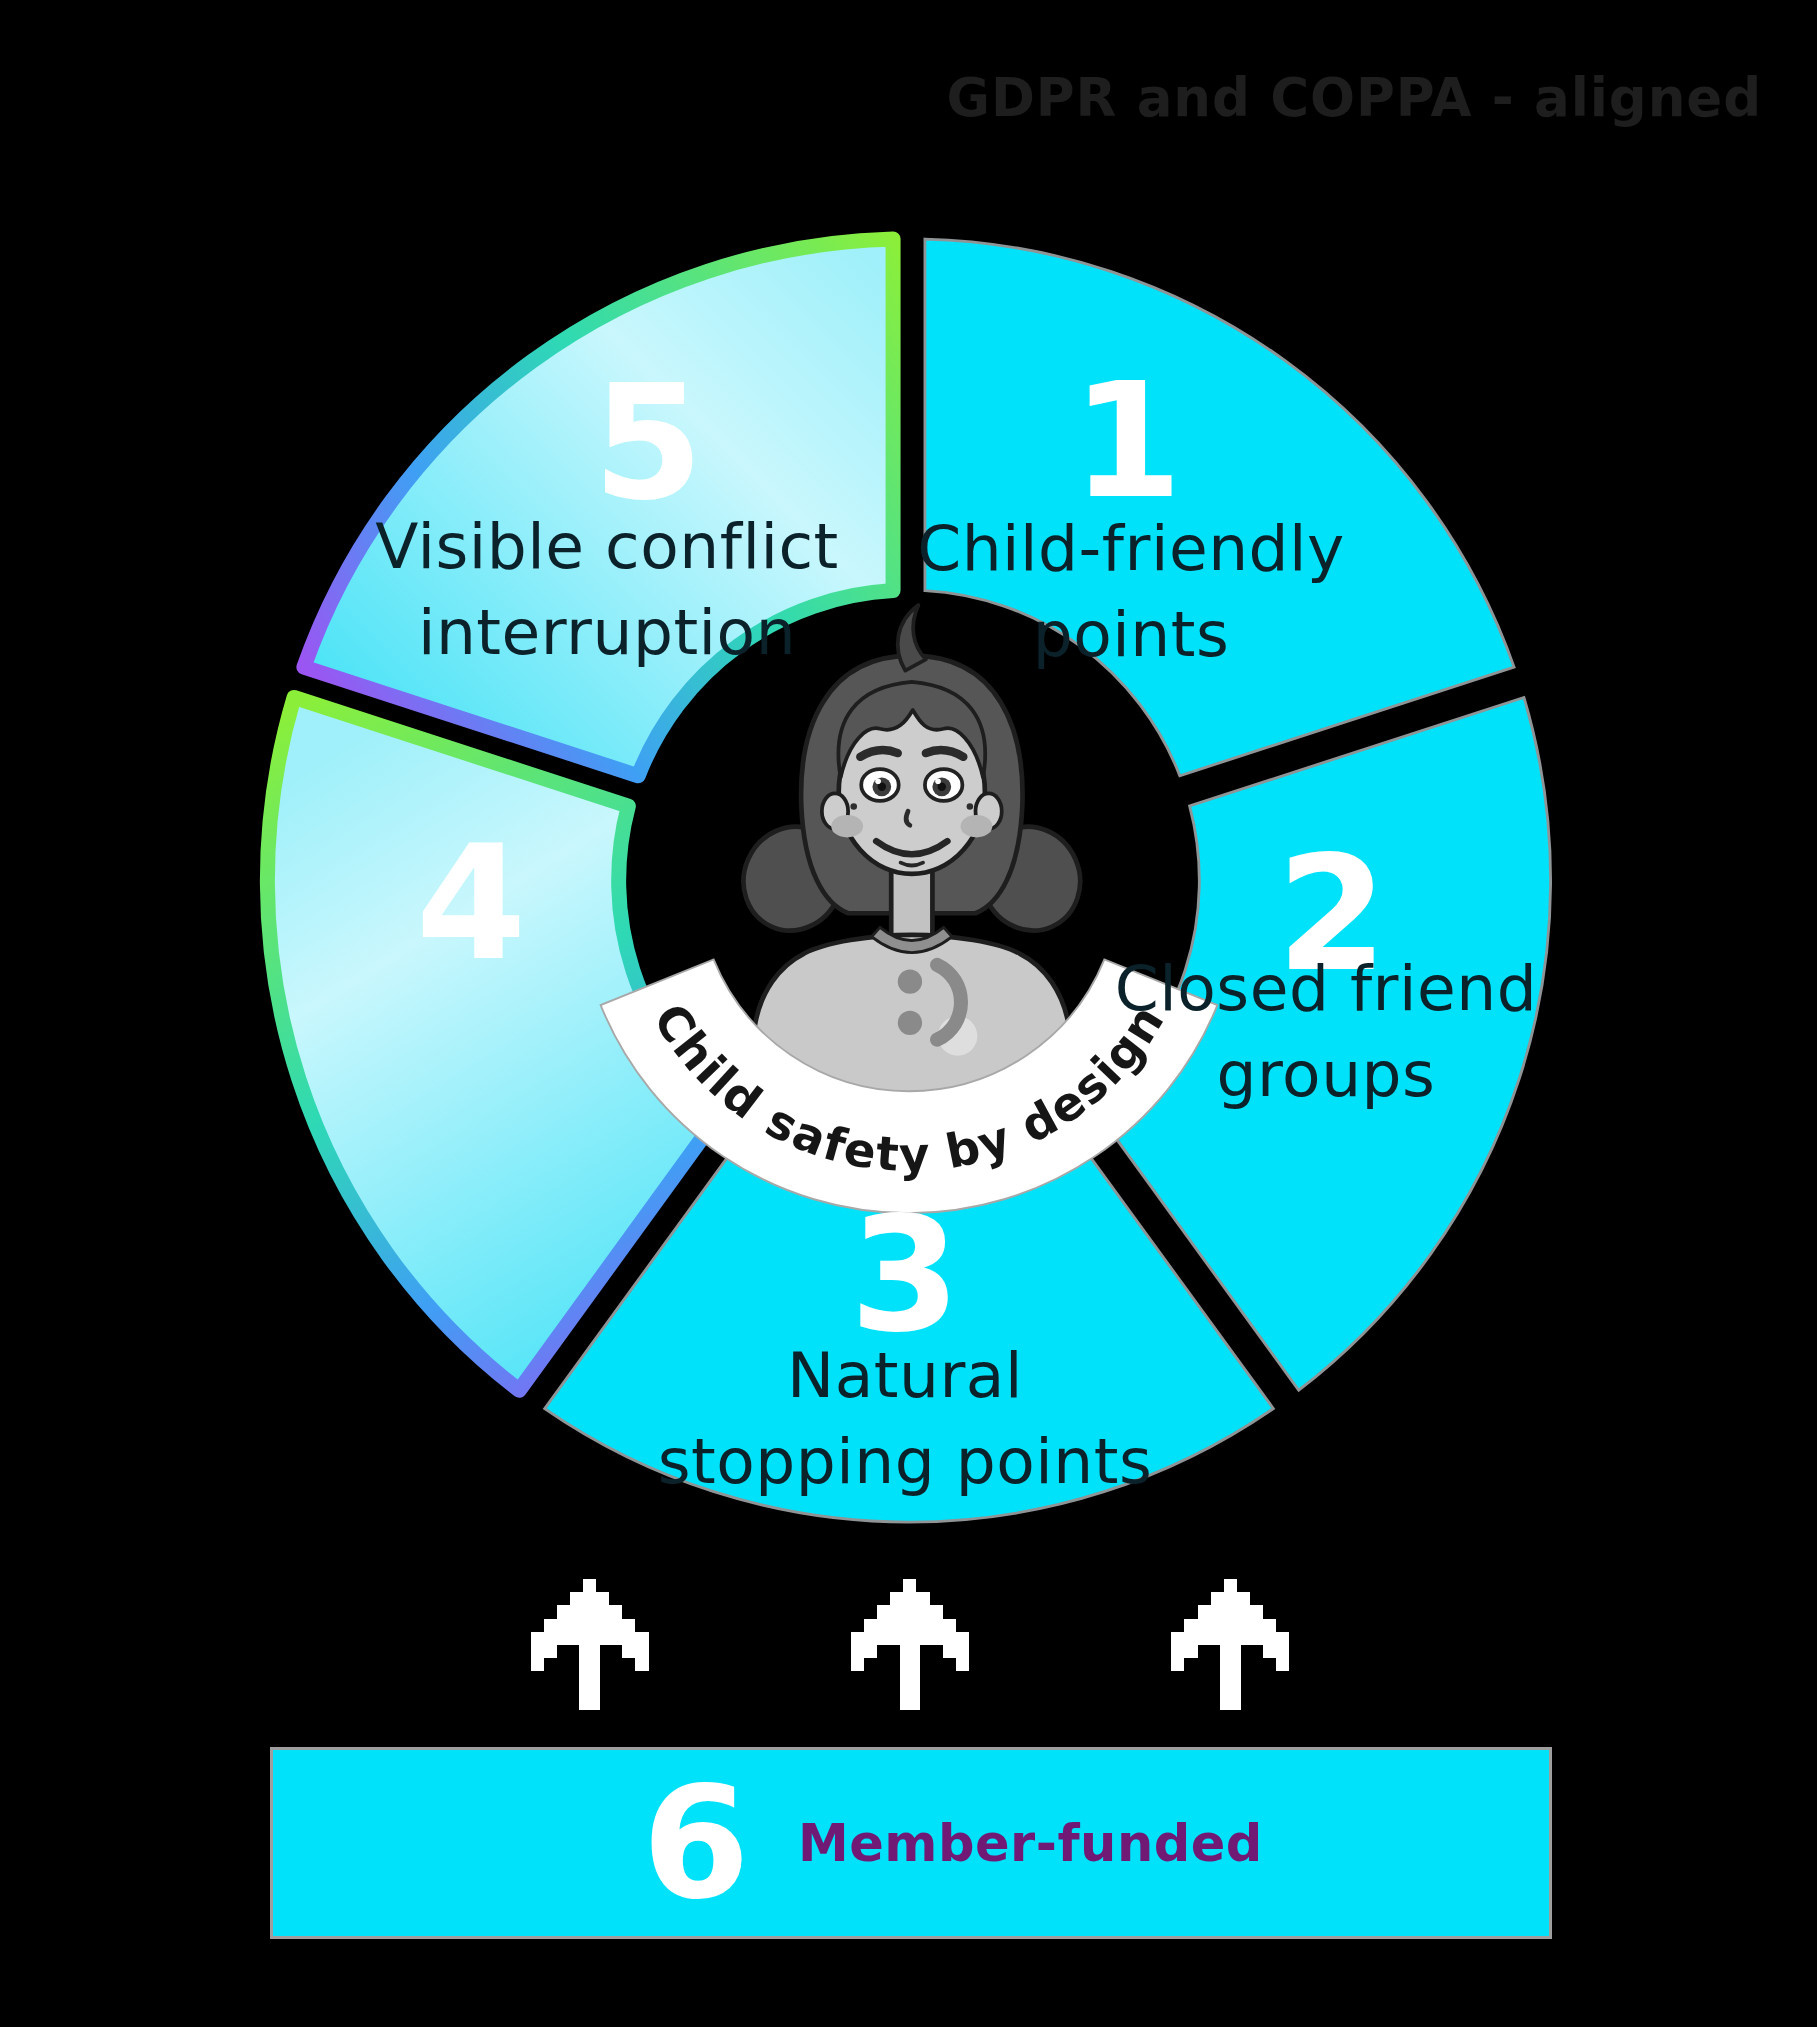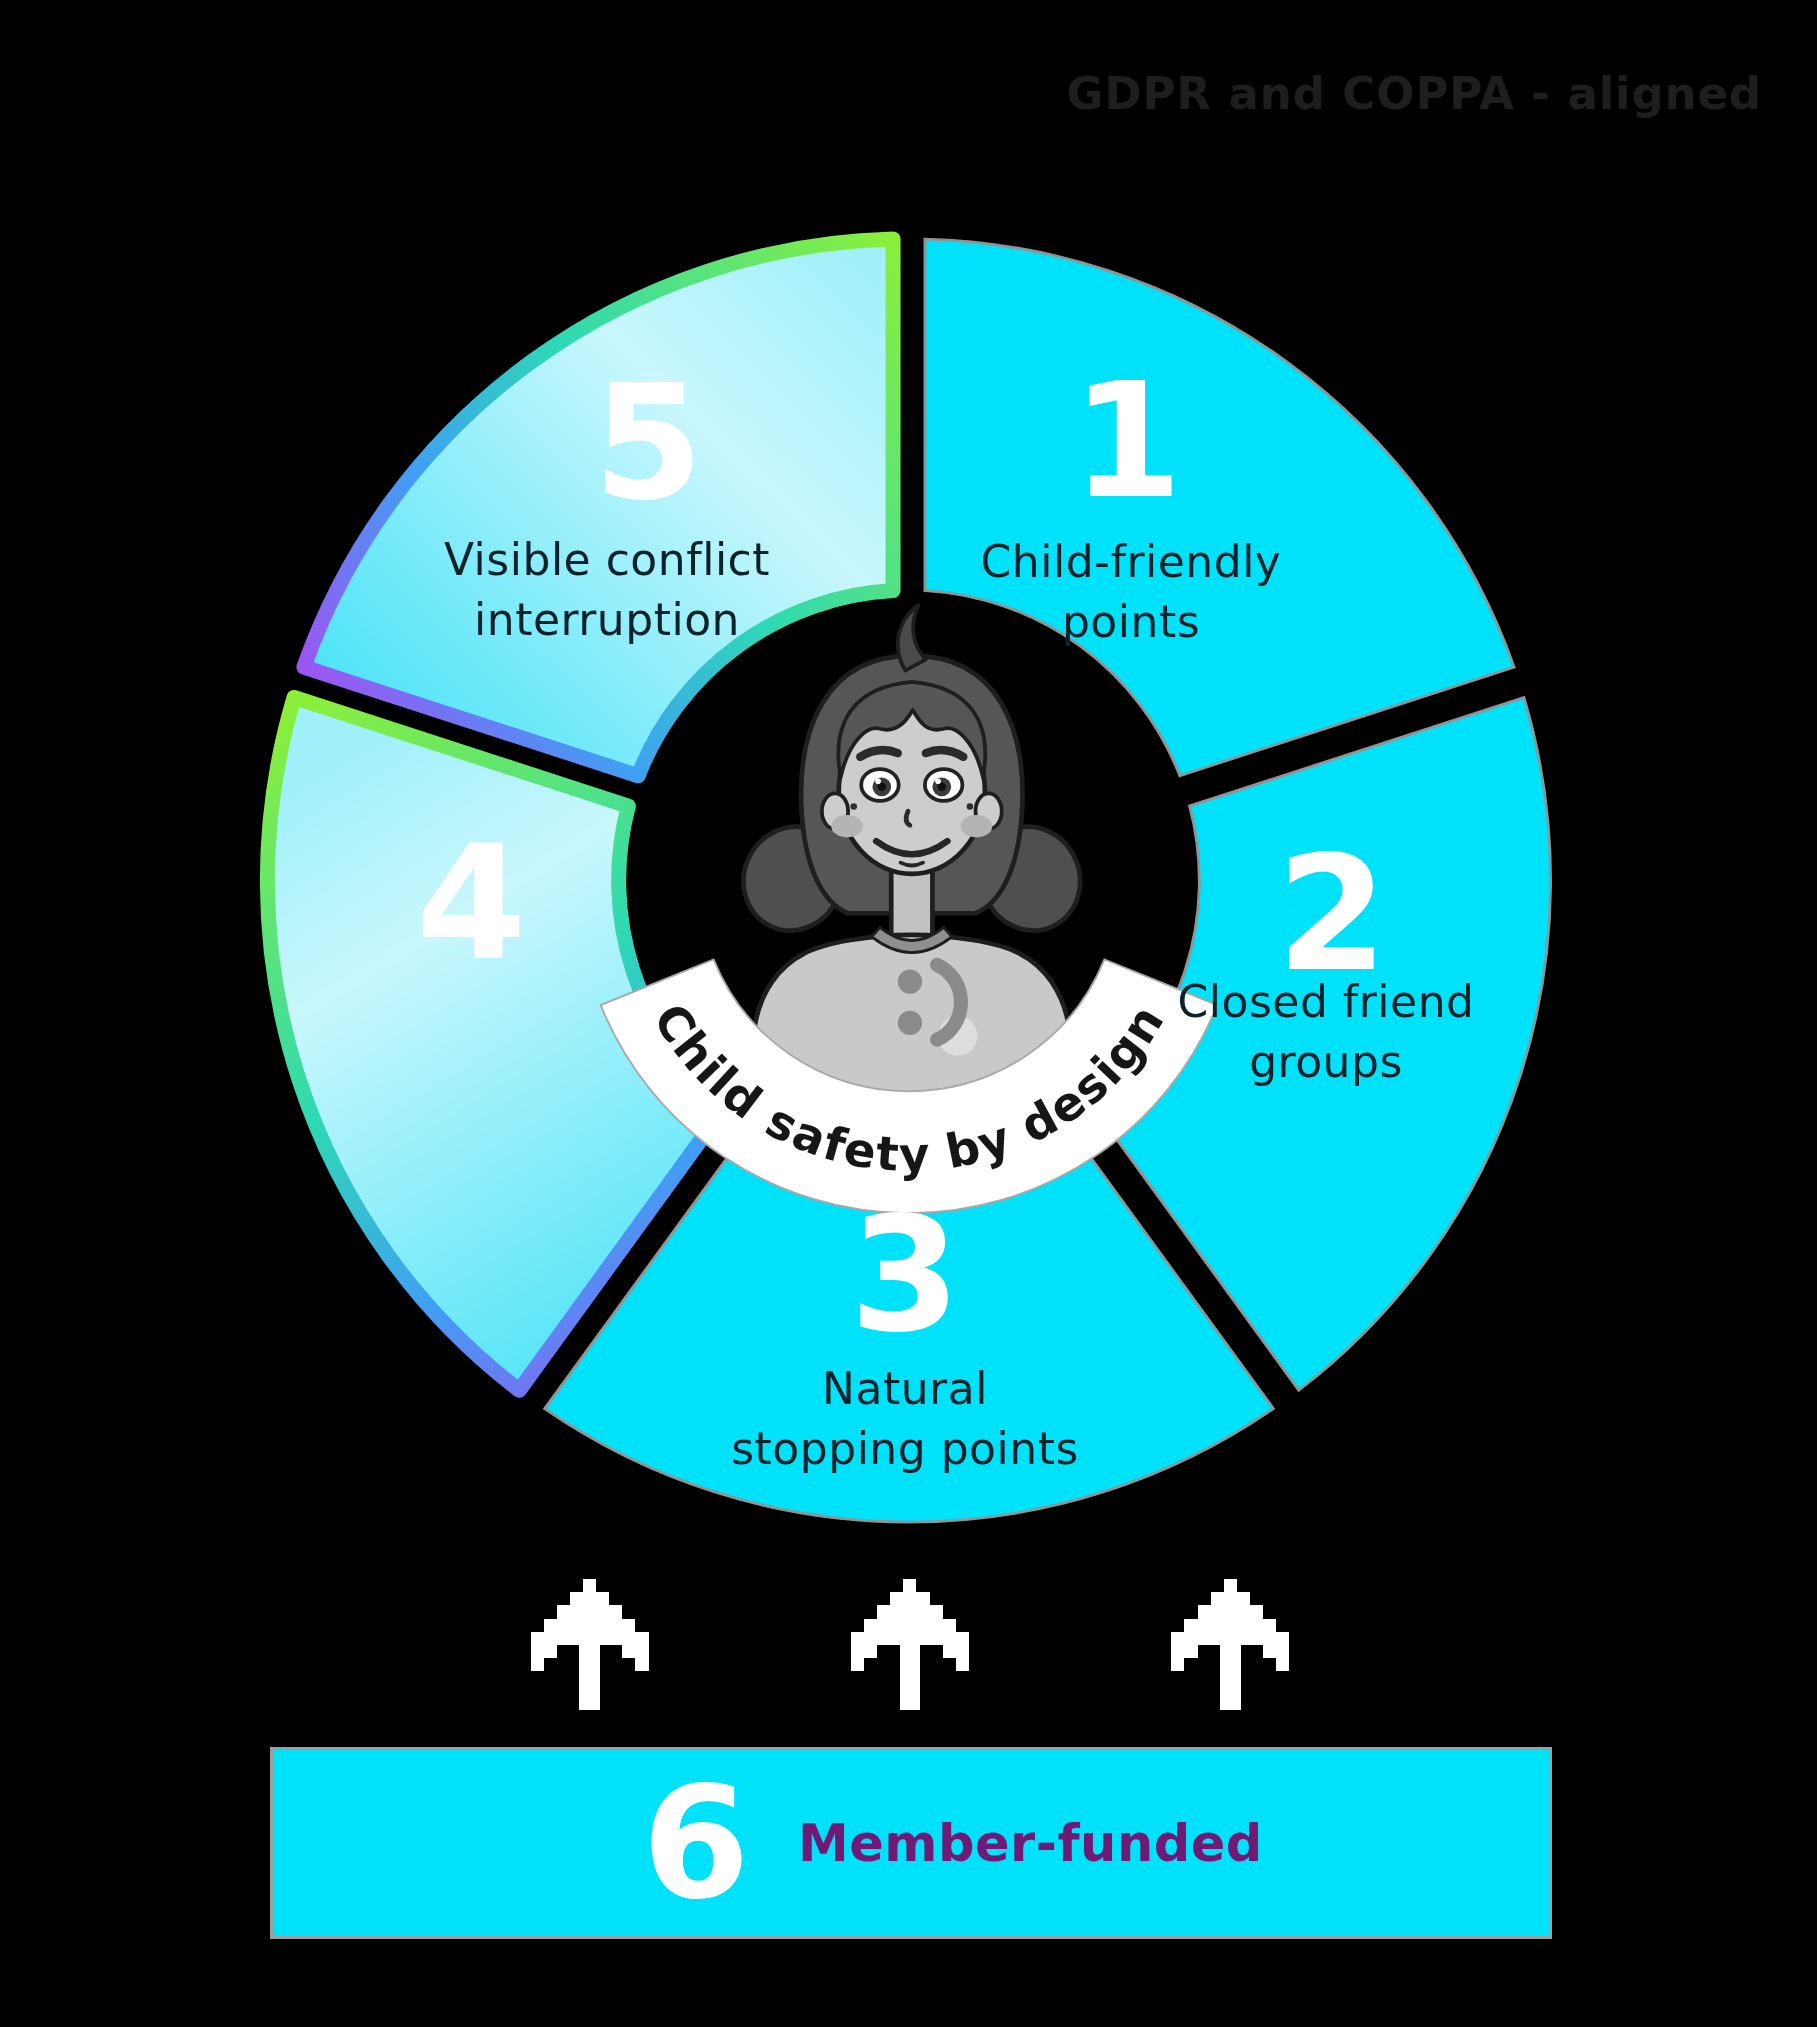--- a/index.html
+++ b/index.html
@@ -1,27 +1,27 @@
 <!DOCTYPE html>
 <html style="font-size:15px"><head>
 <meta charset="utf-8">
 <style>
   html,body{margin:0;padding:0;background:#000;}
   body{width:1818px;height:2027px;position:relative;overflow:hidden;
        font-family:"DejaVu Sans","Liberation Sans",sans-serif;}
   .stage{position:absolute;inset:0;width:1818px;height:2027px;}
   svg.wheel{position:absolute;left:0;top:0;}
 
-  .note{position:absolute;top:67px;right:56px;font-size:45px;font-weight:700;
+  .note{position:absolute;top:67px;right:56px;font-size:53px;font-weight:700;
         color:#1e1e1e;letter-spacing:0.9px;}
 
   .num{position:absolute;transform:translate(-50%,-50%);color:#fff;
        font-weight:700;font-size:159px;line-height:1;}
   .lbl{position:absolute;transform:translate(-50%,-50%);color:#0b222b;
-       font-size:44px;font-weight:500;line-height:1.36;text-align:center;
+       font-size:63px;font-weight:500;line-height:1.36;text-align:center;
        white-space:pre-line;letter-spacing:0.5px;}
   .n1{left:1127px;top:440px;} .l1{left:1131px;top:592px;}
   .n2{left:1332px;top:913px;} .l2{left:1326px;top:1032px;}
   .n3{left:905px;top:1274px;} .l3{left:905px;top:1419px;}
   .n4{left:471px;top:902px;}  .l4{left:485px;top:1083px;font-weight:600;letter-spacing:1.4px;}
   .n5{left:648px;top:442px;}  .l5{left:607px;top:590px;}
 
   .bar{position:absolute;left:270px;top:1747px;width:1282px;height:192px;
        background:#00e2f9;border:3.7px solid #9e9e9e;box-sizing:border-box;}
   .bar-num{position:absolute;left:423px;top:50%;transform:translate(-50%,-50%);

